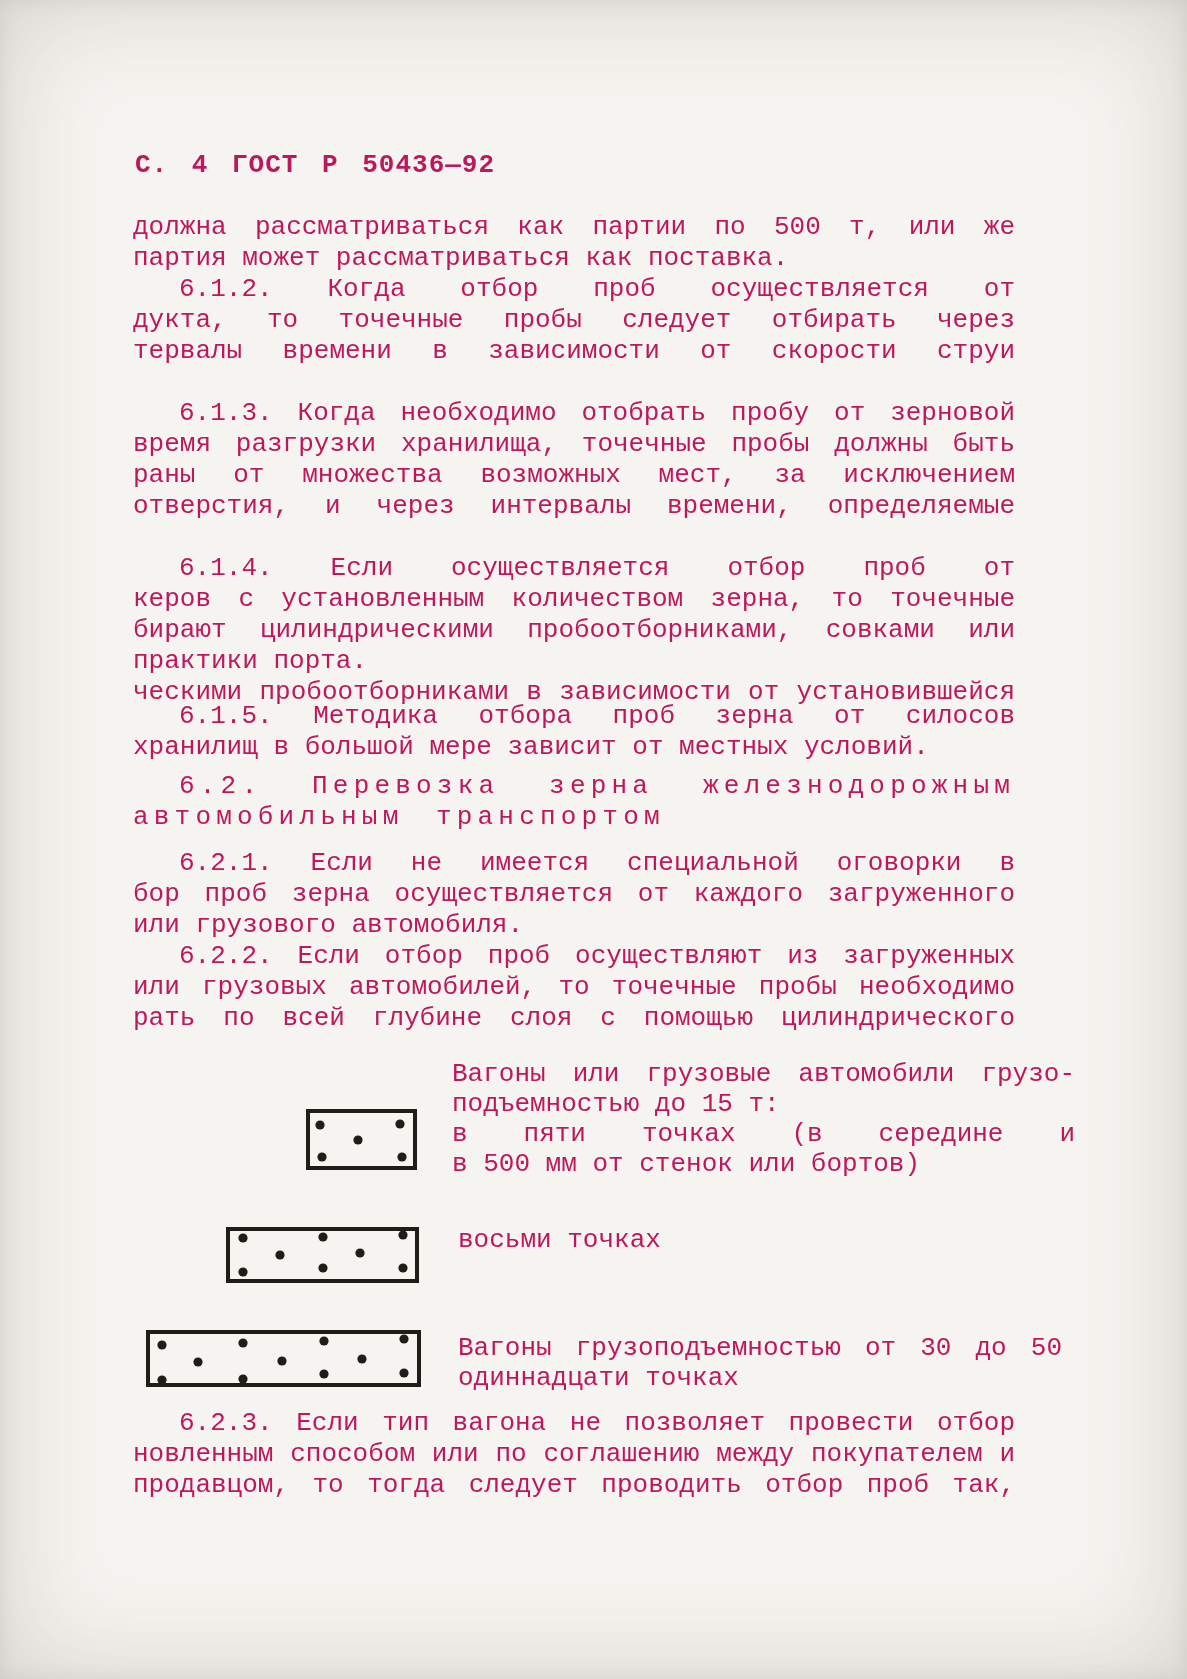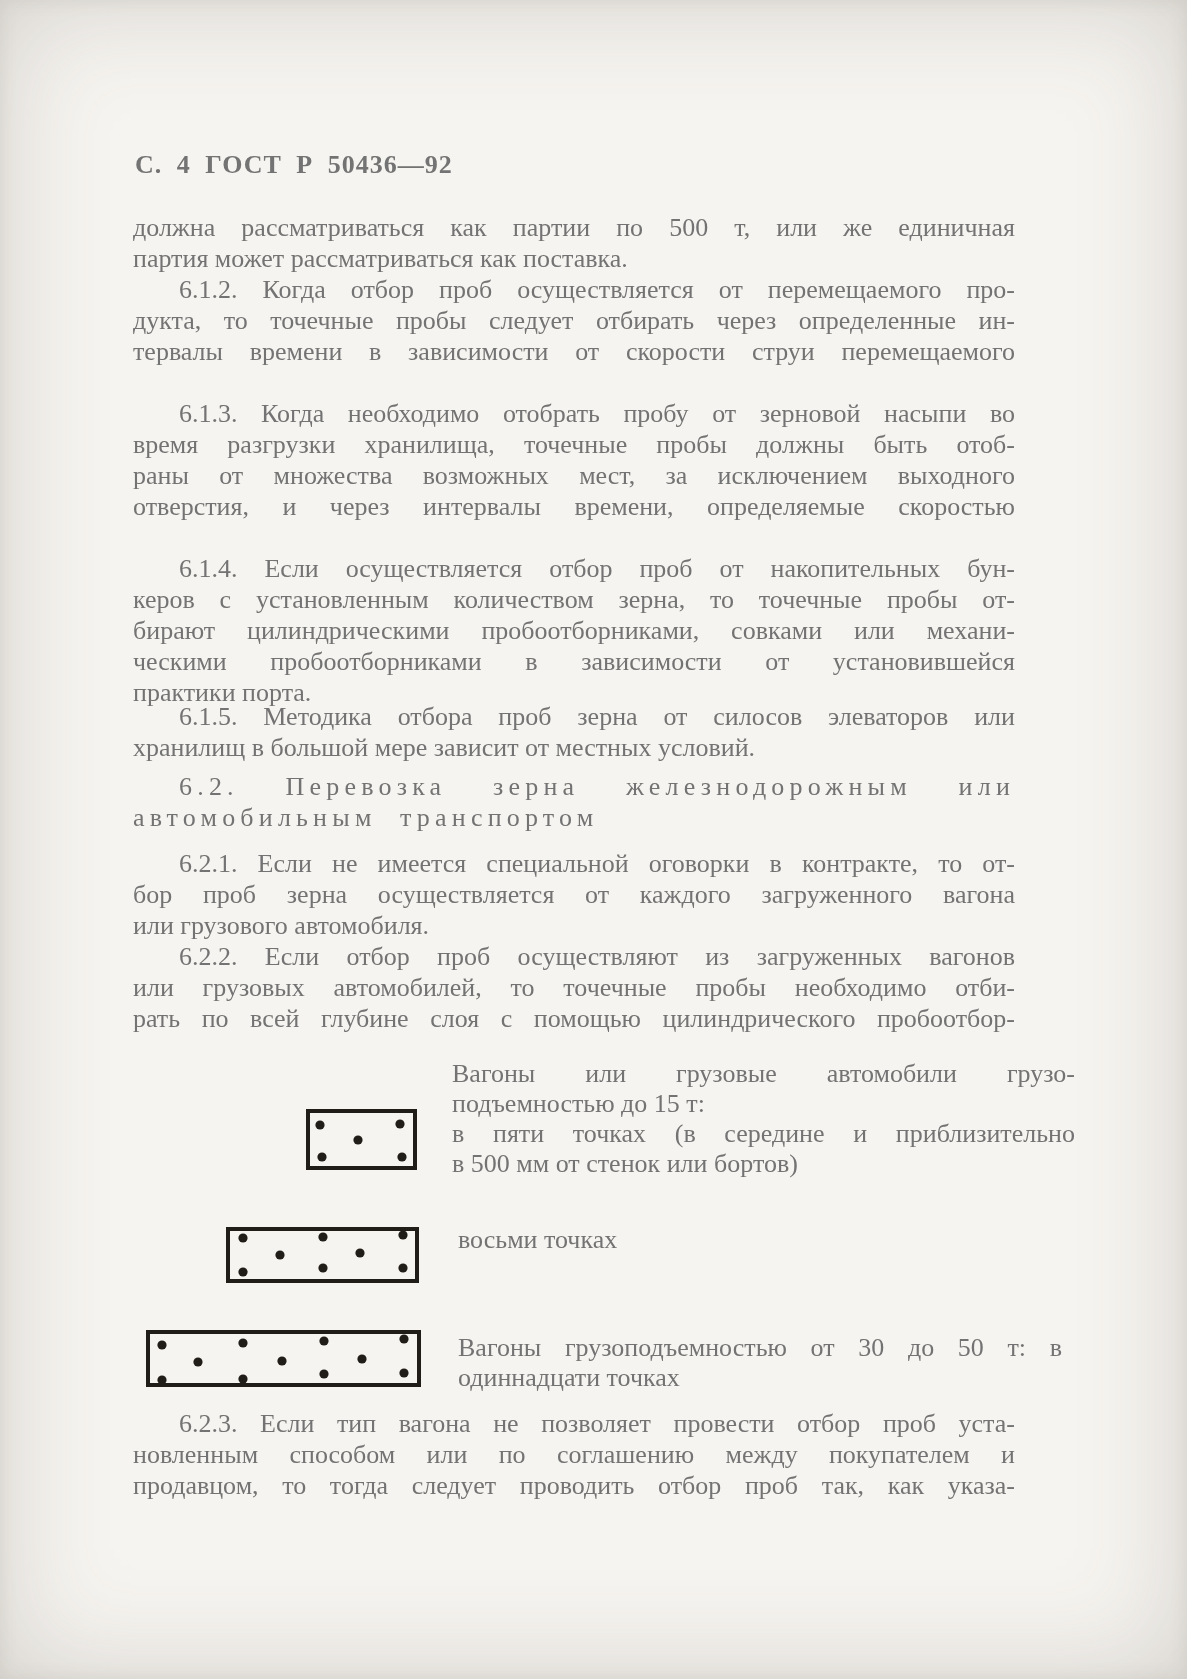--- a/index.html
+++ b/index.html
@@ -1,22 +1,22 @@
 <!DOCTYPE html>
 <html><head>
 <meta charset="utf-8">
 <style>
   html,body{margin:0;padding:0;background:#e8e5e0;}
   .doc{
     position:relative;
     width:1187px;height:1679px;
     background:#f6f4f0;
     overflow:hidden;
-    font-family:Liberation Serif, serif;
-    color:#737373;
+    font-family:Liberation Mono, monospace;
+    color:#be185d;
   }
   .vignette{
     position:absolute;inset:0;pointer-events:none;
     box-shadow:inset 0 0 110px rgba(92,84,72,.22), inset 0 0 18px rgba(92,84,72,.10);
   }
   .header{
     position:absolute;left:135px;top:150px;
     font-size:26px;font-weight:bold;
     letter-spacing:1px;word-spacing:7px;
     white-space:nowrap;
@@ -53,22 +53,22 @@
       <div class="tline just ind">6.1.3. Когда необходимо отобрать пробу от зерновой насыпи во</div>
       <div class="tline just">время разгрузки хранилища, точечные пробы должны быть отоб-</div>
       <div class="tline just">раны от множества возможных мест, за исключением выходного</div>
       <div class="tline just">отверстия, и через интервалы времени, определяемые скоростью</div>
     </div>
 
   <div class="tblock" style="left:133px;top:553px;width:882px;">
       <div class="tline just ind">6.1.4. Если осуществляется отбор проб от накопительных бун-</div>
       <div class="tline just">керов с установленным количеством зерна, то точечные пробы от-</div>
       <div class="tline just">бирают цилиндрическими пробоотборниками, совками или механи-</div>
+      <div class="tline">практики порта.</div>
       <div class="tline just">ческими пробоотборниками в зависимости от установившейся</div>
-      <div class="tline">практики порта.</div>
     </div>
 
   <div class="tblock" style="left:133px;top:701px;width:882px;">
       <div class="tline just ind">6.1.5. Методика отбора проб зерна от силосов элеваторов или</div>
       <div class="tline">хранилищ в большой мере зависит от местных условий.</div>
     </div>
 
   <div class="tblock lsp" style="left:133px;top:771px;width:882px;">
       <div class="tline just ind">6.2. Перевозка зерна железнодорожным или</div>
       <div class="tline">автомобильным транспортом</div>

